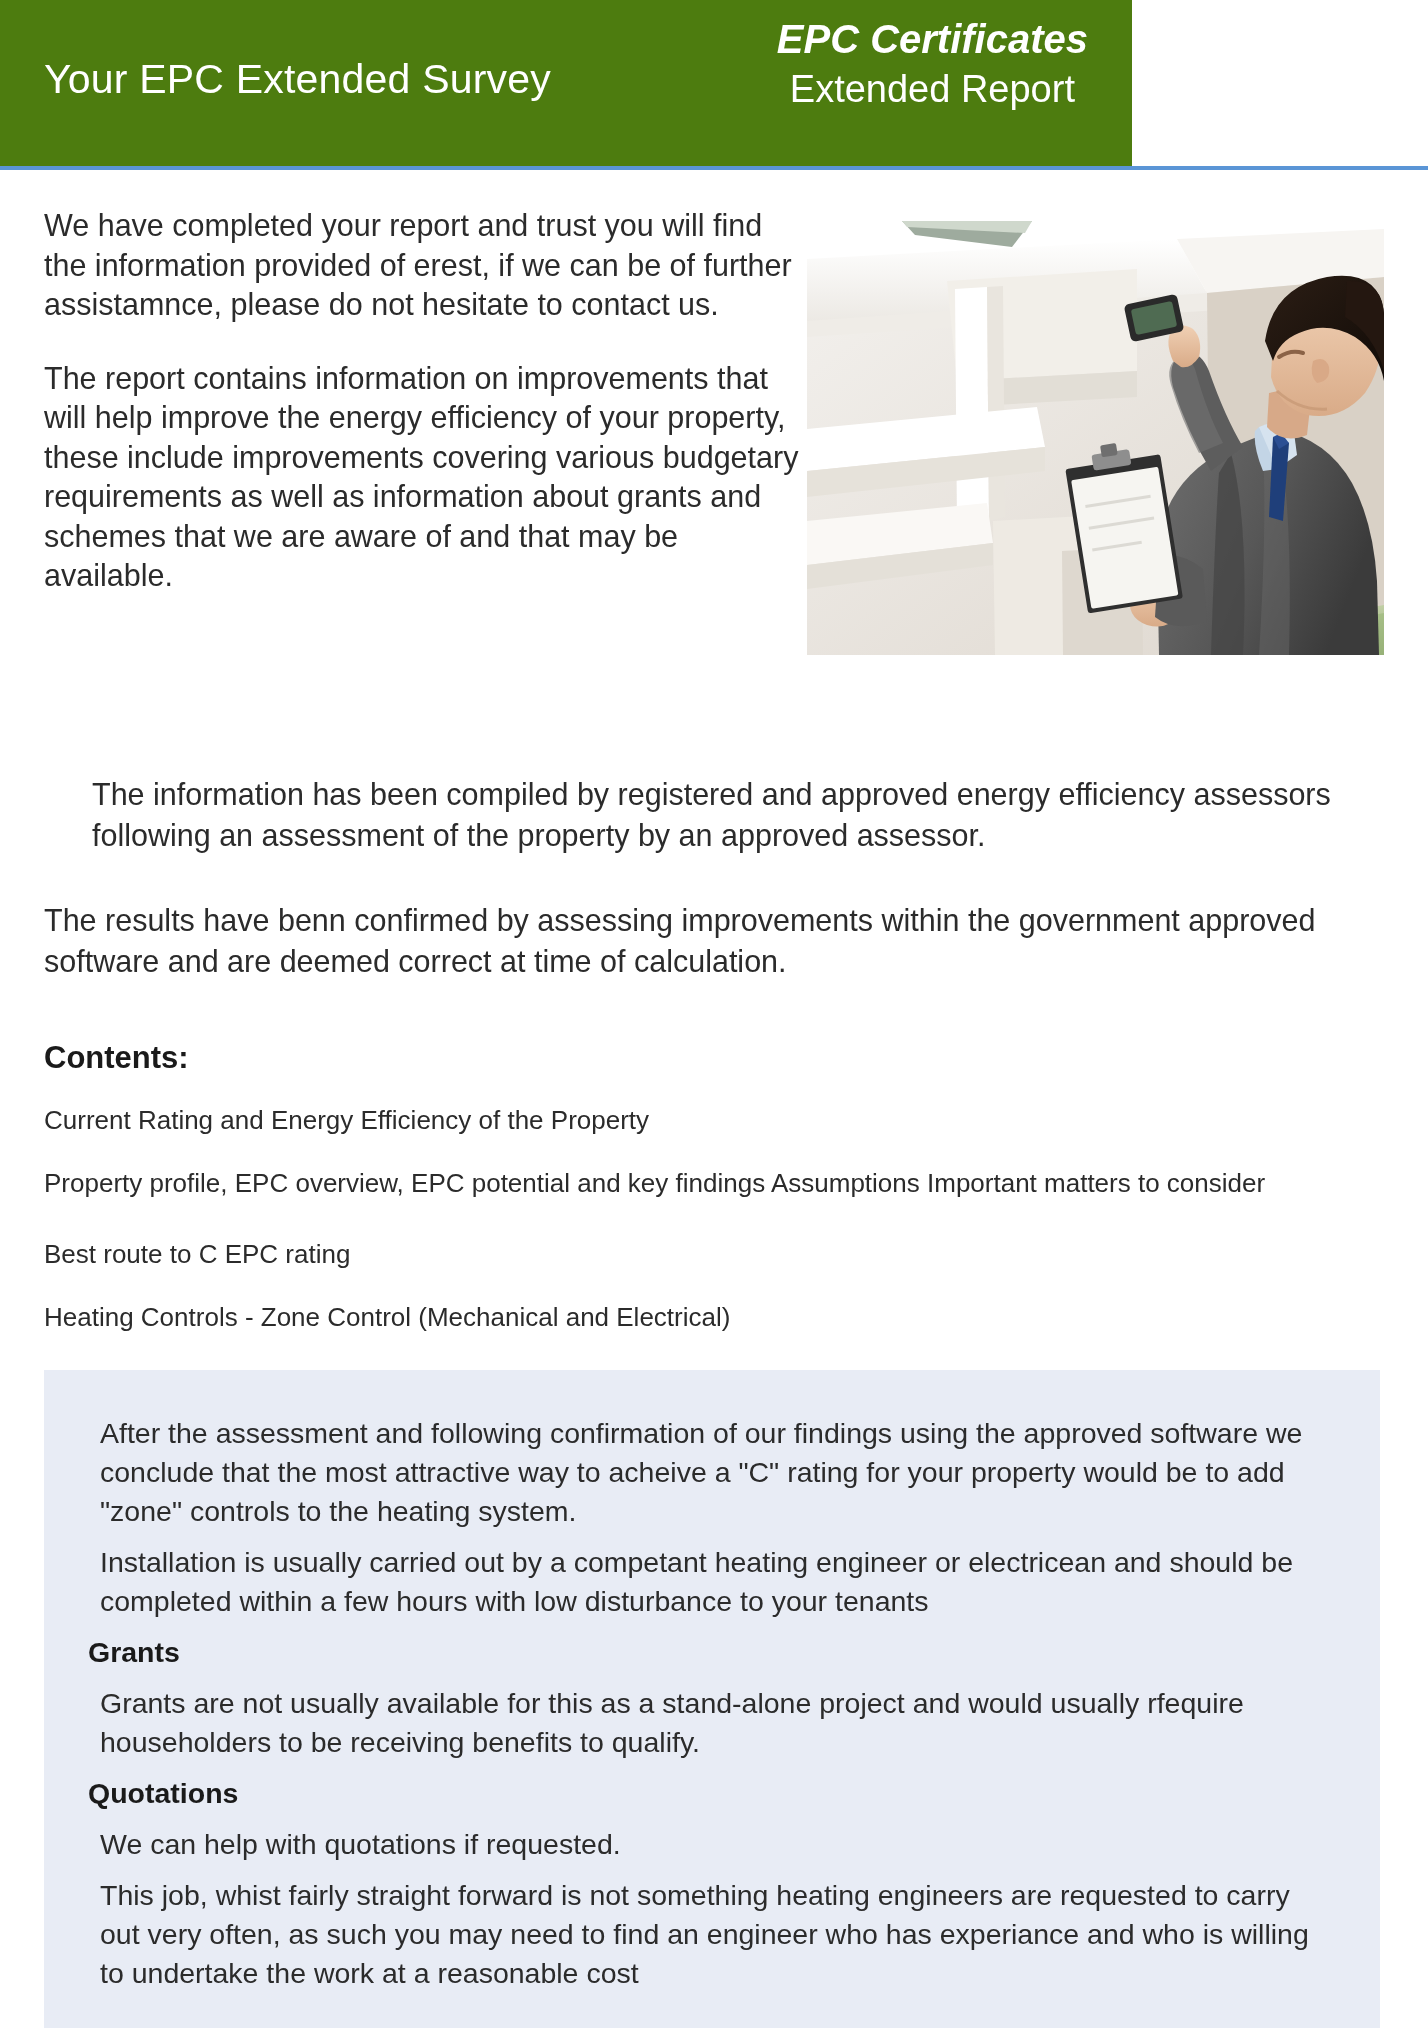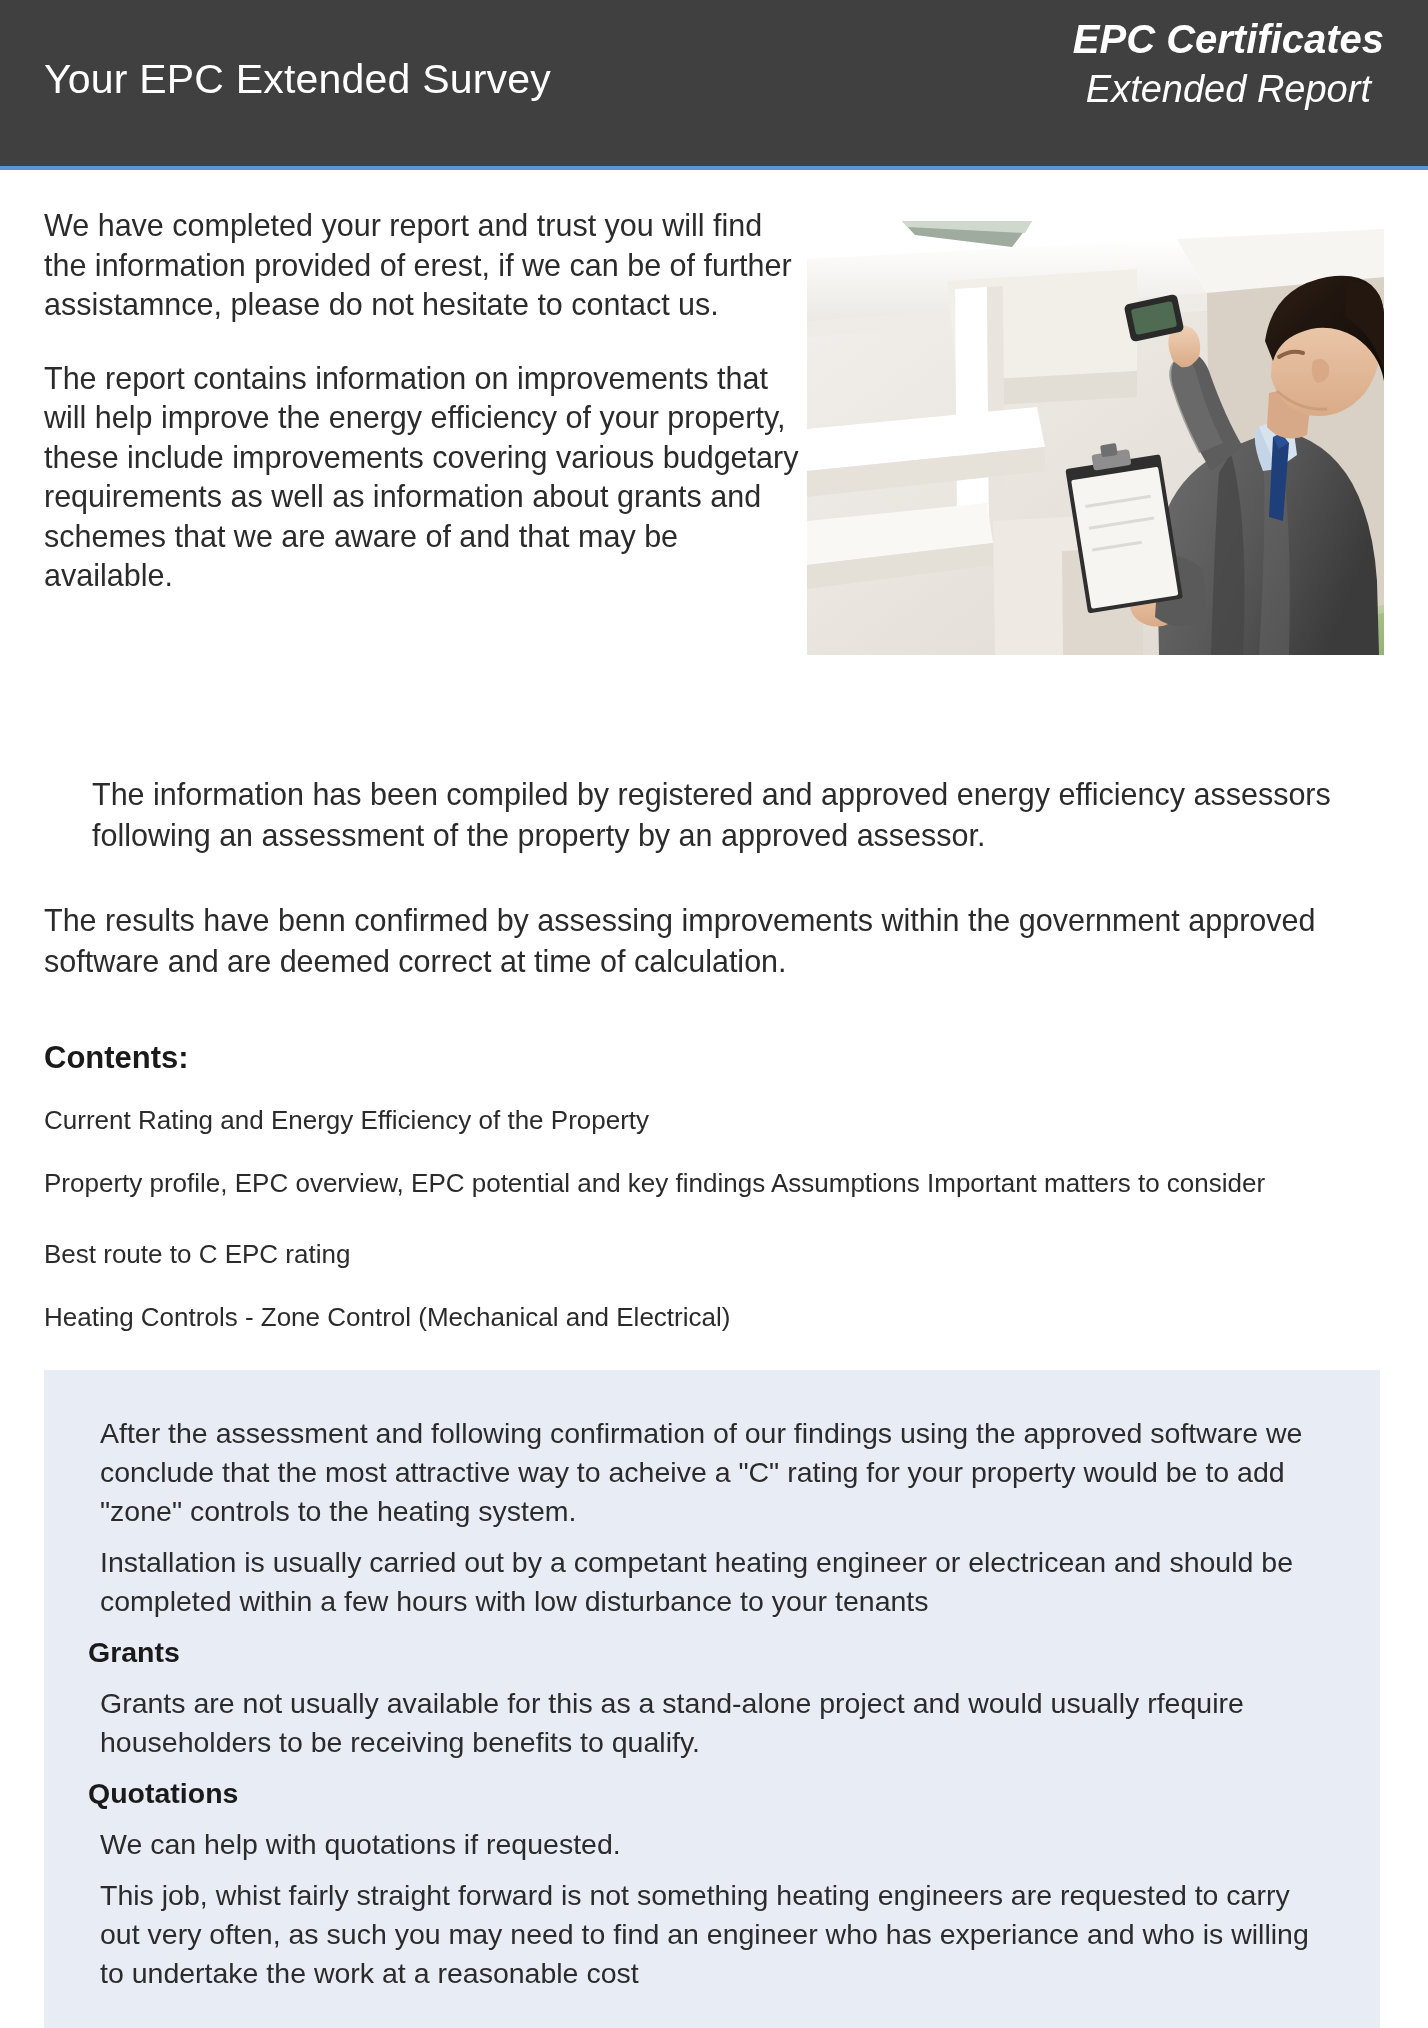--- a/index.html
+++ b/index.html
@@ -12,23 +12,23 @@
     background: #ffffff;
     font-family: "Liberation Sans", sans-serif;
     color: #231f20;
     overflow: hidden;
     position: relative;
   }
 
   
   .header {
     position: relative;
-    width: 1428px;
+    width: 1132px;
     height: 170px;
-    background: #404040;
+    background: #4d7c0f;
     box-sizing: border-box;
   }
   .header-underline {
     position: absolute;
     left: 0;
     top: 166px;
     width: 1428px;
     height: 4px;
     background: #5a95d6;
   }
@@ -54,21 +54,20 @@
     color: #ffffff;
     line-height: 50px;
     white-space: nowrap;
   }
   .header-right .subtitle {
     font-size: 38px;
     font-weight: normal;
     color: #ffffff;
     line-height: 50px;
     white-space: nowrap;
-    font-style: italic;
   }
 
   
   .content {
     position: relative;
     padding: 0 44px;
   }
 
   .intro-wrap {
     position: relative;

